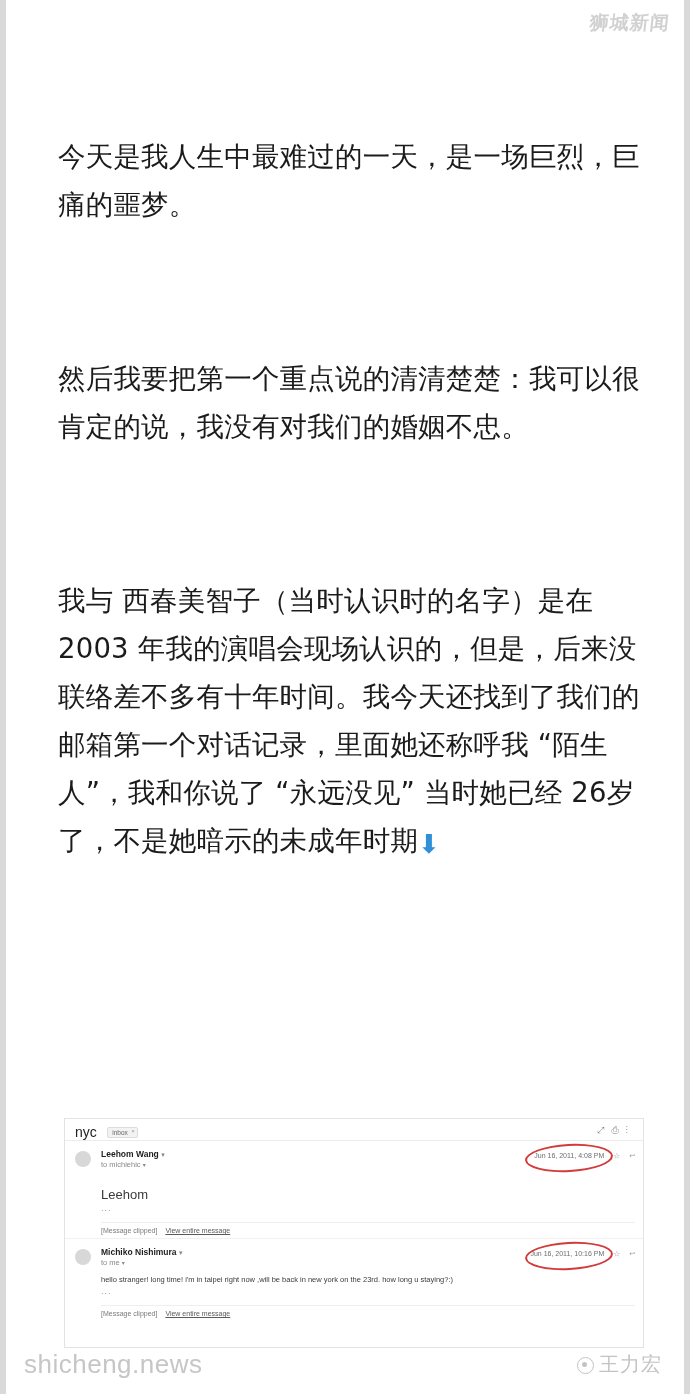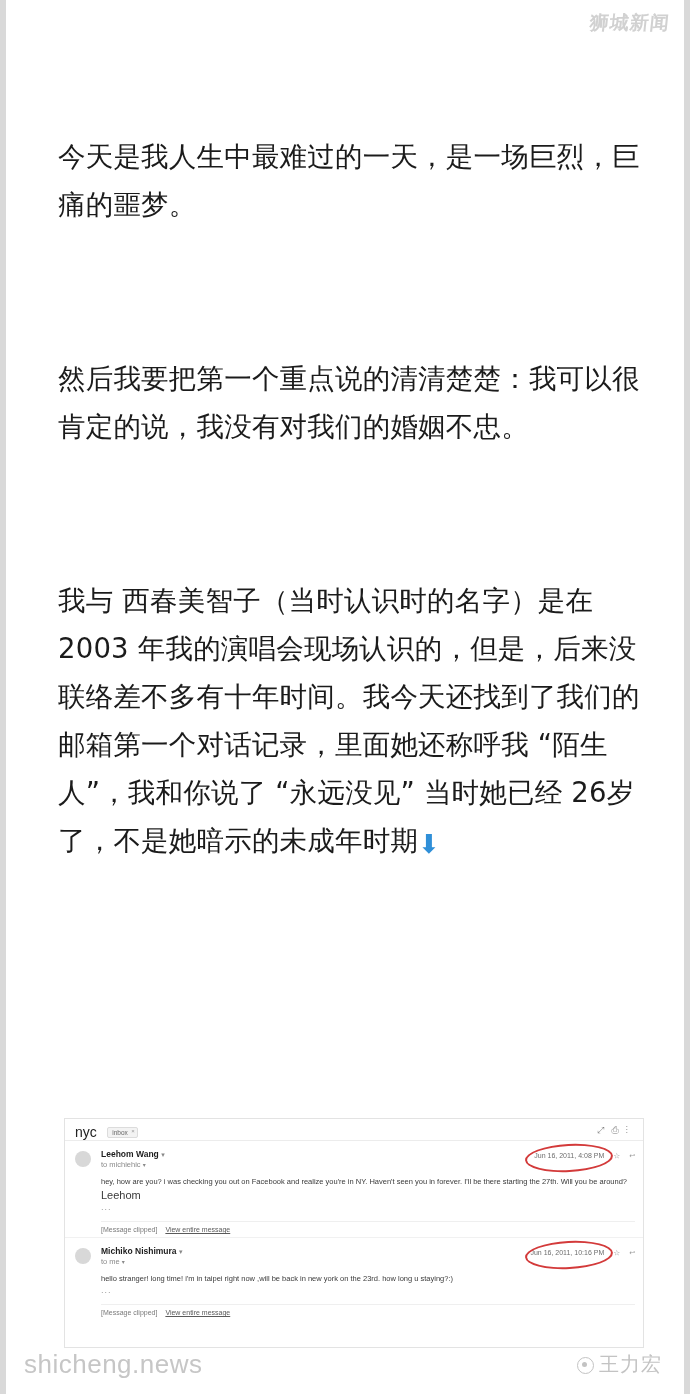--- a/index.html
+++ b/index.html
@@ -152,23 +152,23 @@
     margin-top: 1px;
   }
   .recipient .caret { font-size: 6px; }
   .msg-line {
     font-size: 7.5px;
     color: #3a3a3a;
     margin-top: 7px;
     line-height: 11px;
   }
   .msg-sig {
-    font-size: 11px;
+    font-size: 13px;
     color: #3a3a3a;
-    margin-top: 2px;
+    margin-top: 18px;
   }
   .msg-dots {
     font-size: 7.5px;
     color: #8c8c8c;
     margin-top: 4px;
     letter-spacing: 1px;
   }
   .clip-row {
     margin-top: 7px;
     font-size: 7px;
@@ -273,21 +273,20 @@
         <span class="avatar"></span>
         <div class="msg-meta">
           <span>Jun 16, 2011, 4:08 PM</span>
           <span class="star">☆</span>
           <span class="reply">↩</span>
         </div>
         <div class="date-circle"></div>
         <div class="msg-body">
           <div class="sender"><span>Leehom Wang</span> <span class="caret">▾</span></div>
           <div class="recipient"><span>to michiehic</span> <span class="caret">▾</span></div>
-          <div class="msg-line">hey, how are you? i was checking you out on Facebook and realize you're in NY. Haven't seen you in forever.  I'll be there starting the 27th.  Will you be around?</div>
           <div class="msg-sig">Leehom</div>
           <div class="msg-dots">···</div>
           <div class="clip-row">
             <span>[Message clipped]</span>
             <span class="link">View entire message</span>
           </div>
         </div>
       </div>
 
       <div class="msg">

